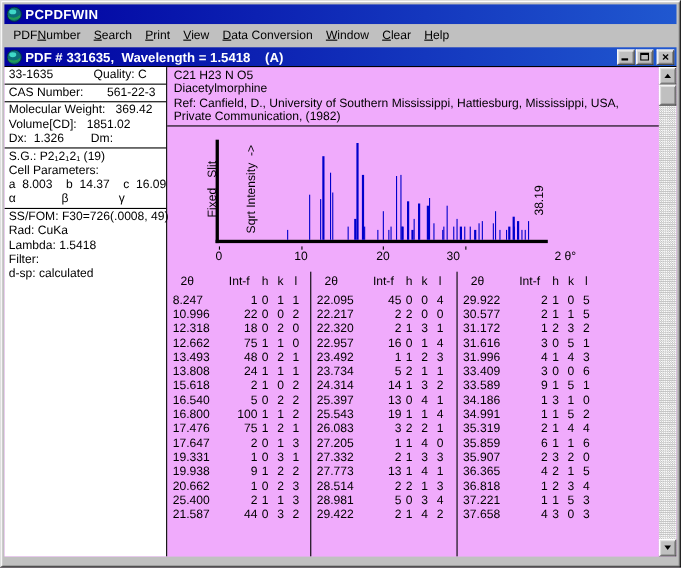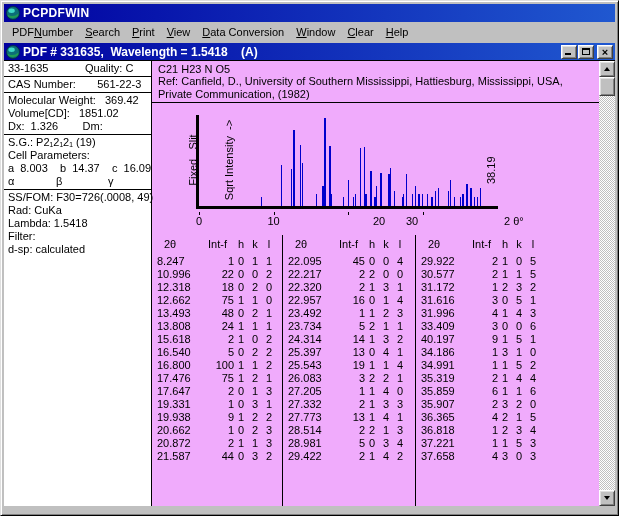--- a/index.html
+++ b/index.html
@@ -185,20 +185,21 @@
         <div class="ip-line">Lambda: 1.5418</div>
         <div class="ip-line">Filter:</div>
         <div class="ip-line">d-sp: calculated</div>
       </div>
     </div>
 
     <div class="main-area">
 
       <div class="header-block">
         <div>C21 H23 N O5</div>
+        <div>Diacetylmorphine</div>
         <div>Ref: Canfield, D., University of Southern Mississippi, Hattiesburg, Mississippi, USA, Private Communication, (1982)</div>
       </div>
 
       <div class="chart-area" id="chart-area">
         <div class="y-label">
           <div>Fixed   Slit</div>
           <div>Sqrt Intensity  -&gt;</div>
         </div>
         <div class="plot-box" id="plot-box">
             <div class="peak" style="left: 61.5px; height: 8.8px; background: rgb(0, 0, 204);"></div>
@@ -250,21 +251,21 @@
             <div class="peak" style="left: 277.5px; height: 8.8px; background: rgb(0, 0, 204);"></div>
             <div class="peak" style="left: 280.8px; height: 17.6px; background: rgb(0, 0, 204);"></div>
           </div>
         <span class="x-axis-title">2 θ°</span>
         <span class="annotation-end">38.19</span>
       <span class="tick-mark" style="left: 47px;"></span>
           <span class="x-tick-label" style="left: 47px;">0</span>
           <span class="tick-mark" style="left: 121.568px;"></span>
           <span class="x-tick-label" style="left: 121.568px;">10</span>
           <span class="tick-mark" style="left: 196.136px;"></span>
-          <span class="x-tick-label" style="left: 196.136px; margin-left: 31px;">20</span>
+          <span class="x-tick-label" style="left: 196.136px;">20</span>
           <span class="tick-mark" style="left: 270.704px;"></span>
           <span class="x-tick-label" style="left: 260px;">30</span>
         </div>
 
       <div class="peak-table" id="peak-table">
         <div class="pt-group">
             <div class="pt-row pt-header">
               <span class="c-tt">2θ</span>
               <span class="c-int">Int-f</span>
               <span class="c-h">h</span>
@@ -363,21 +364,21 @@
               <span class="c-l">2</span>
             </div>
             <div class="pt-row">
               <span class="c-tt">20.662</span>
               <span class="c-int">1</span>
               <span class="c-h">0</span>
               <span class="c-k">2</span>
               <span class="c-l">3</span>
             </div>
             <div class="pt-row">
-              <span class="c-tt">20.872</span>
+              <span class="c-tt">25.400</span>
               <span class="c-int">2</span>
               <span class="c-h">1</span>
               <span class="c-k">1</span>
               <span class="c-l">3</span>
             </div>
             <div class="pt-row">
               <span class="c-tt">21.587</span>
               <span class="c-int">44</span>
               <span class="c-h">0</span>
               <span class="c-k">3</span>
@@ -549,21 +550,21 @@
               <span class="c-l">3</span>
             </div>
             <div class="pt-row">
               <span class="c-tt">33.409</span>
               <span class="c-int">3</span>
               <span class="c-h">0</span>
               <span class="c-k">0</span>
               <span class="c-l">6</span>
             </div>
             <div class="pt-row">
-              <span class="c-tt">40.197</span>
+              <span class="c-tt">33.589</span>
               <span class="c-int">9</span>
               <span class="c-h">1</span>
               <span class="c-k">5</span>
               <span class="c-l">1</span>
             </div>
             <div class="pt-row">
               <span class="c-tt">34.186</span>
               <span class="c-int">1</span>
               <span class="c-h">3</span>
               <span class="c-k">1</span>

